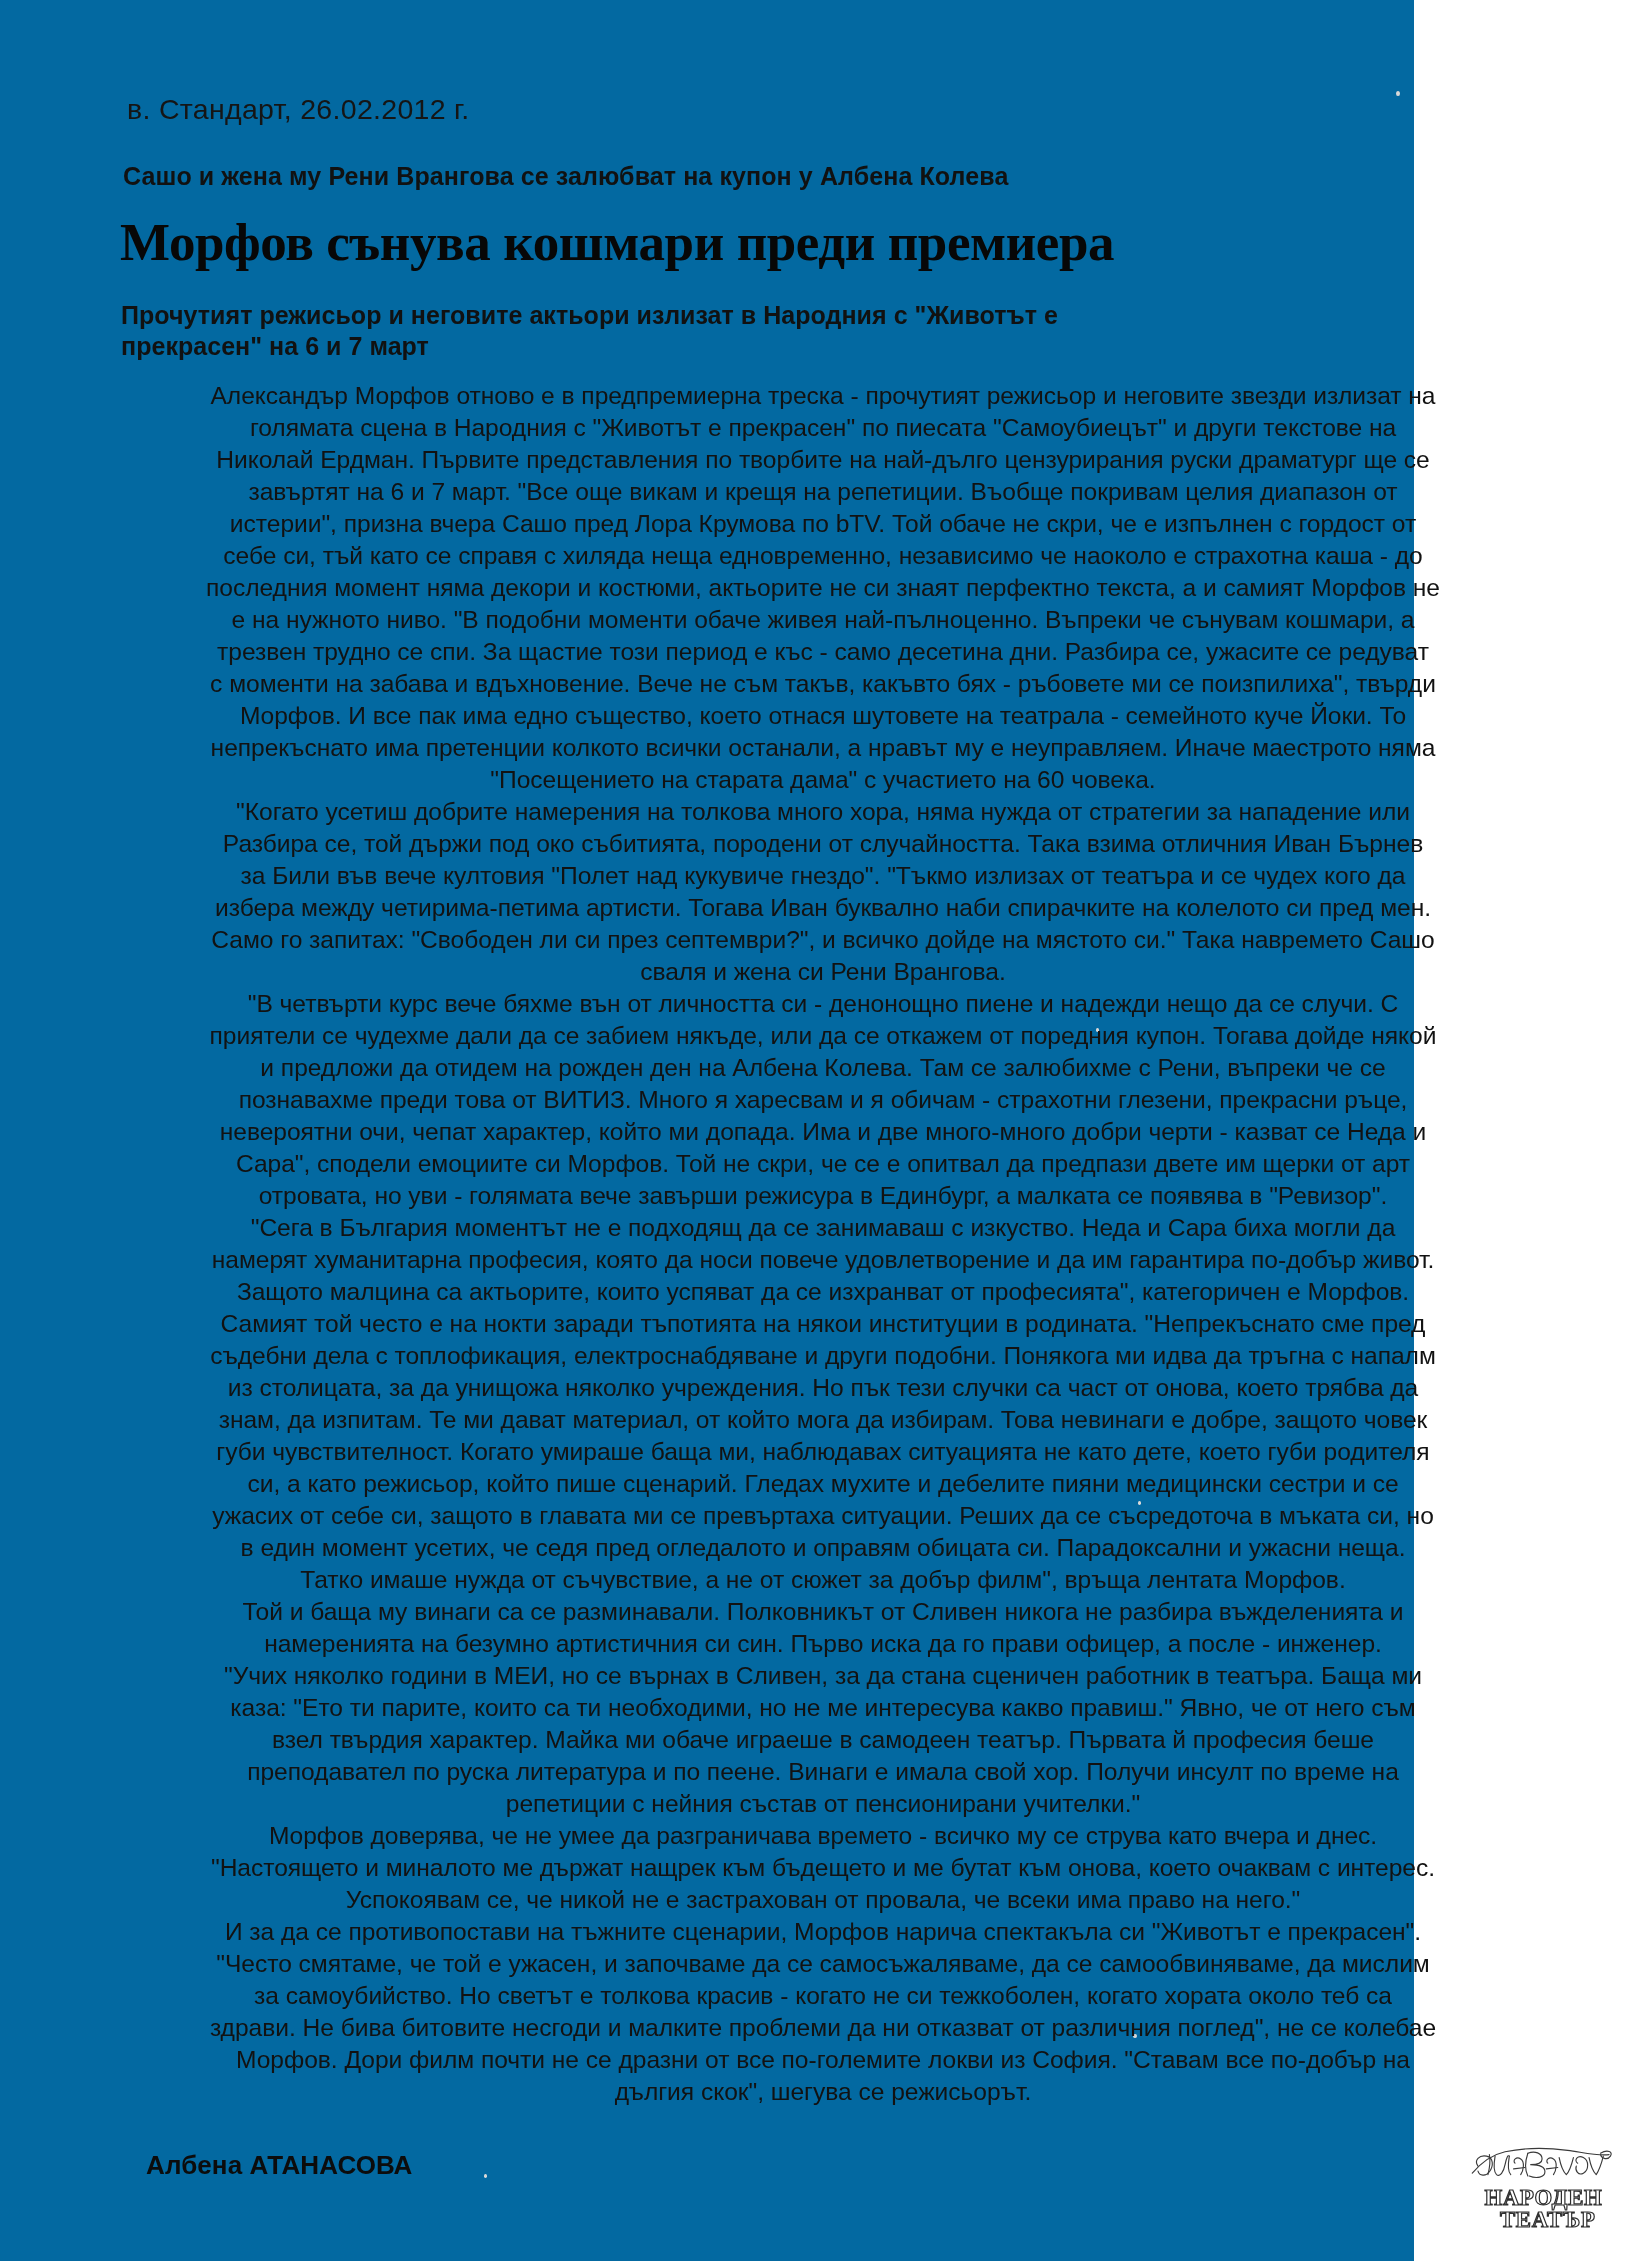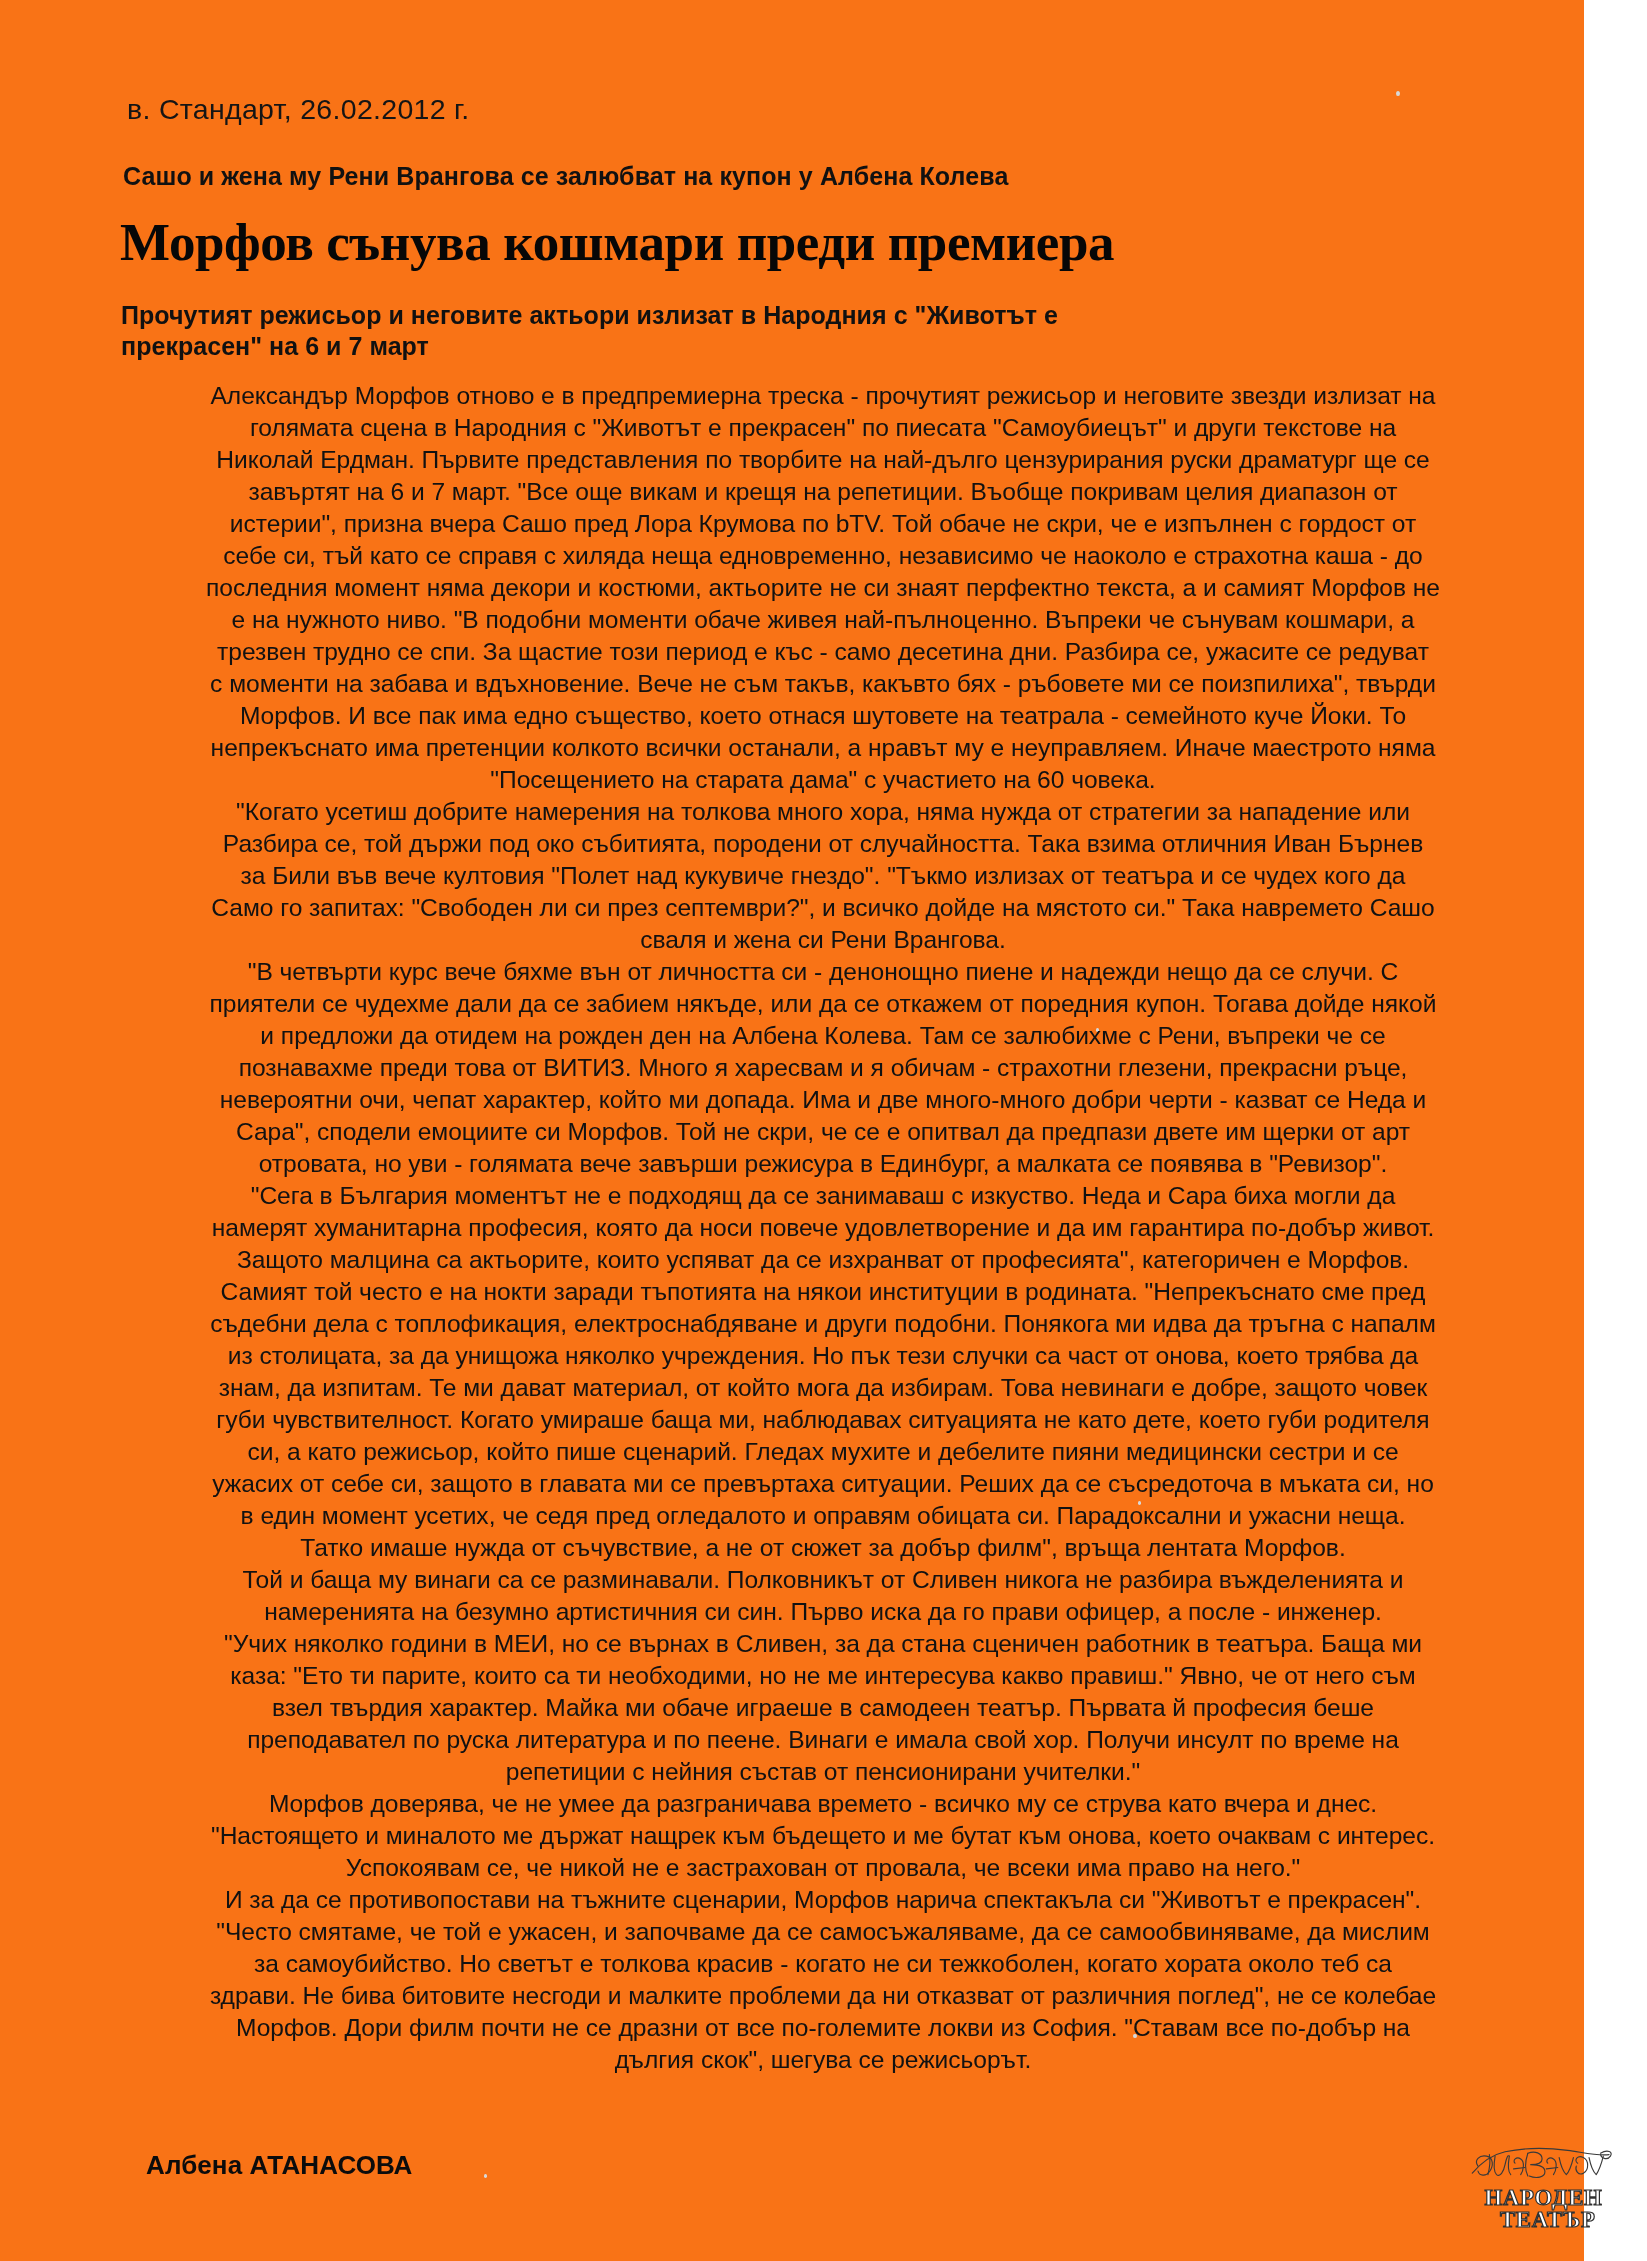--- a/index.html
+++ b/index.html
@@ -12,23 +12,23 @@
     width: 1648px;
     height: 2261px;
     font-family: "Liberation Sans", sans-serif;
     color: #101010;
     -webkit-font-smoothing: none;
     overflow: hidden;
   }
 
   .page {
     position: relative;
-    width: 1584px;
+    width: 1414px;
     height: 2261px;
-    background: #f97316;
+    background: #0369a1;
     box-sizing: border-box;
   }
 
   
   .source-line {
     position: absolute;
     left: 127px;
     top: 93px;
     font-size: 28.5px;
     font-weight: 400;
@@ -168,20 +168,21 @@
       <span class="line">с моменти на забава и вдъхновение. Вече не съм такъв, какъвто бях - ръбовете ми се поизпилиха", твърди</span>
       <span class="line">Морфов. И все пак има едно същество, което отнася шутовете на театрала - семейното куче Йоки. То</span>
       <span class="line">непрекъснато има претенции колкото всички останали, а нравът му е неуправляем. Иначе маестрото няма</span>
       <span class="line">"Посещението на старата дама" с участието на 60 човека.</span>
     </p>
 
     <p class="para">
       <span class="line">"Когато усетиш добрите намерения на толкова много хора, няма нужда от стратегии за нападение или</span>
       <span class="line">Разбира се, той държи под око събитията, породени от случайността. Така взима отличния Иван Бърнев</span>
       <span class="line">за Били във вече култовия "Полет над кукувиче гнездо". "Тъкмо излизах от театъра и се чудех кого да</span>
+      <span class="line">избера между четирима-петима артисти. Тогава Иван буквално наби спирачките на колелото си пред мен.</span>
       <span class="line">Само го запитах: "Свободен ли си през септември?", и всичко дойде на мястото си." Така навремето Сашо</span>
       <span class="line">сваля и жена си Рени Врангова.</span>
     </p>
 
     <p class="para">
       <span class="line">"В четвърти курс вече бяхме вън от личността си - денонощно пиене и надежди нещо да се случи. С</span>
       <span class="line">приятели се чудехме дали да се забием някъде, или да се откажем от поредния купон. Тогава дойде някой</span>
       <span class="line">и предложи да отидем на рожден ден на Албена Колева. Там се залюбихме с Рени, въпреки че се</span>
       <span class="line">познавахме преди това от ВИТИЗ. Много я харесвам и я обичам - страхотни глезени, прекрасни ръце,</span>
       <span class="line">невероятни очи, чепат характер, който ми допада. Има и две много-много добри черти - казват се Неда и</span>

